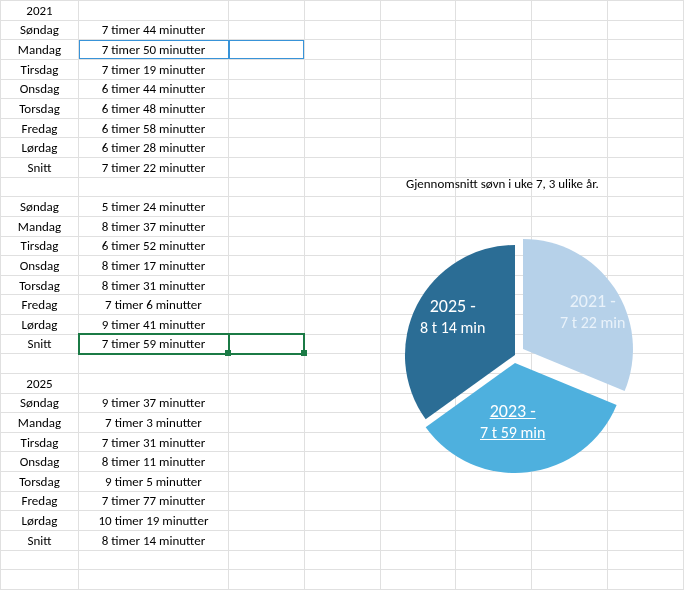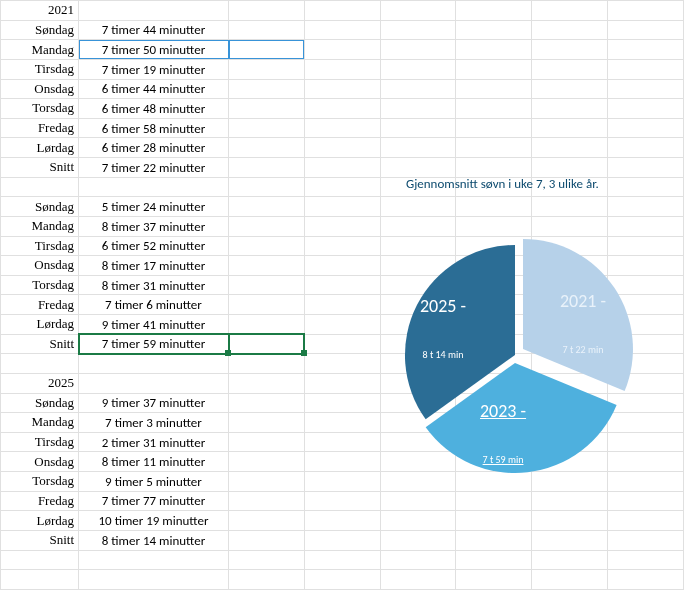--- a/index.html
+++ b/index.html
@@ -23,21 +23,21 @@
     height: 100%;
   }
   .grid td {
     border: 1px solid #e0e0e0;
     height: 18.8px;
     min-width: 72px;
     padding: 0 4px;
     white-space: nowrap;
     vertical-align: middle;
   }
-  .grid td.colA { width: 78px; text-align: right; font-family: Liberation Serif, serif; }
+  .grid td.colA { width: 78px; text-align: center; }
   .grid td.colB { width: 150px; text-align: center; }
   .year { text-align: right; font-weight: normal; }
   .selected {
     outline: 2px solid #1b7a45;
     outline-offset: -1px;
     position: relative;
   }
   .selected::after {
     content: "";
     position: absolute;
@@ -47,37 +47,37 @@
   }
   .sel-blue {
     outline: 1px solid #3893d8;
     outline-offset: -1px;
   }
   .chart-title {
     position: absolute;
     left: 406px;
     top: 176px;
     font-size: 13px;
-    color: #0c4a6e;
+    color: #000000;
   }
   .pie {
     position: absolute;
     left: 380px;
     top: 220px;
     width: 270px;
     height: 270px;
   }
   .slice-label {
     position: absolute;
     text-align: center;
     color: #fff;
     line-height: 1.3;
   }
   .slice-label .yr { font-size: 18px; font-weight: 500; }
-  .slice-label .sub { font-size: 10px; margin-top: 30px; }
+  .slice-label .sub { font-size: 16px; }
   .lbl21 .yr, .lbl21 .sub { color: #e9f2fa; }
 </style>
 </head>
 <body>
 
 <div class="grid">
 <table>
 <tbody>
   <tr>
           <td class="colA year">2021</td>
@@ -296,21 +296,21 @@
           <td class="colB">7 timer 3 minutter</td>
           <td></td>
           <td></td>
           <td></td>
           <td></td>
           <td></td>
           <td></td>
         </tr>
   <tr>
           <td class="colA">Tirsdag</td>
-          <td class="colB">2 timer 31 minutter</td>
+          <td class="colB">7 timer 31 minutter</td>
           <td></td>
           <td></td>
           <td></td>
           <td></td>
           <td></td>
           <td></td>
         </tr>
   <tr>
           <td class="colA">Onsdag</td>
           <td class="colB">8 timer 11 minutter</td>

